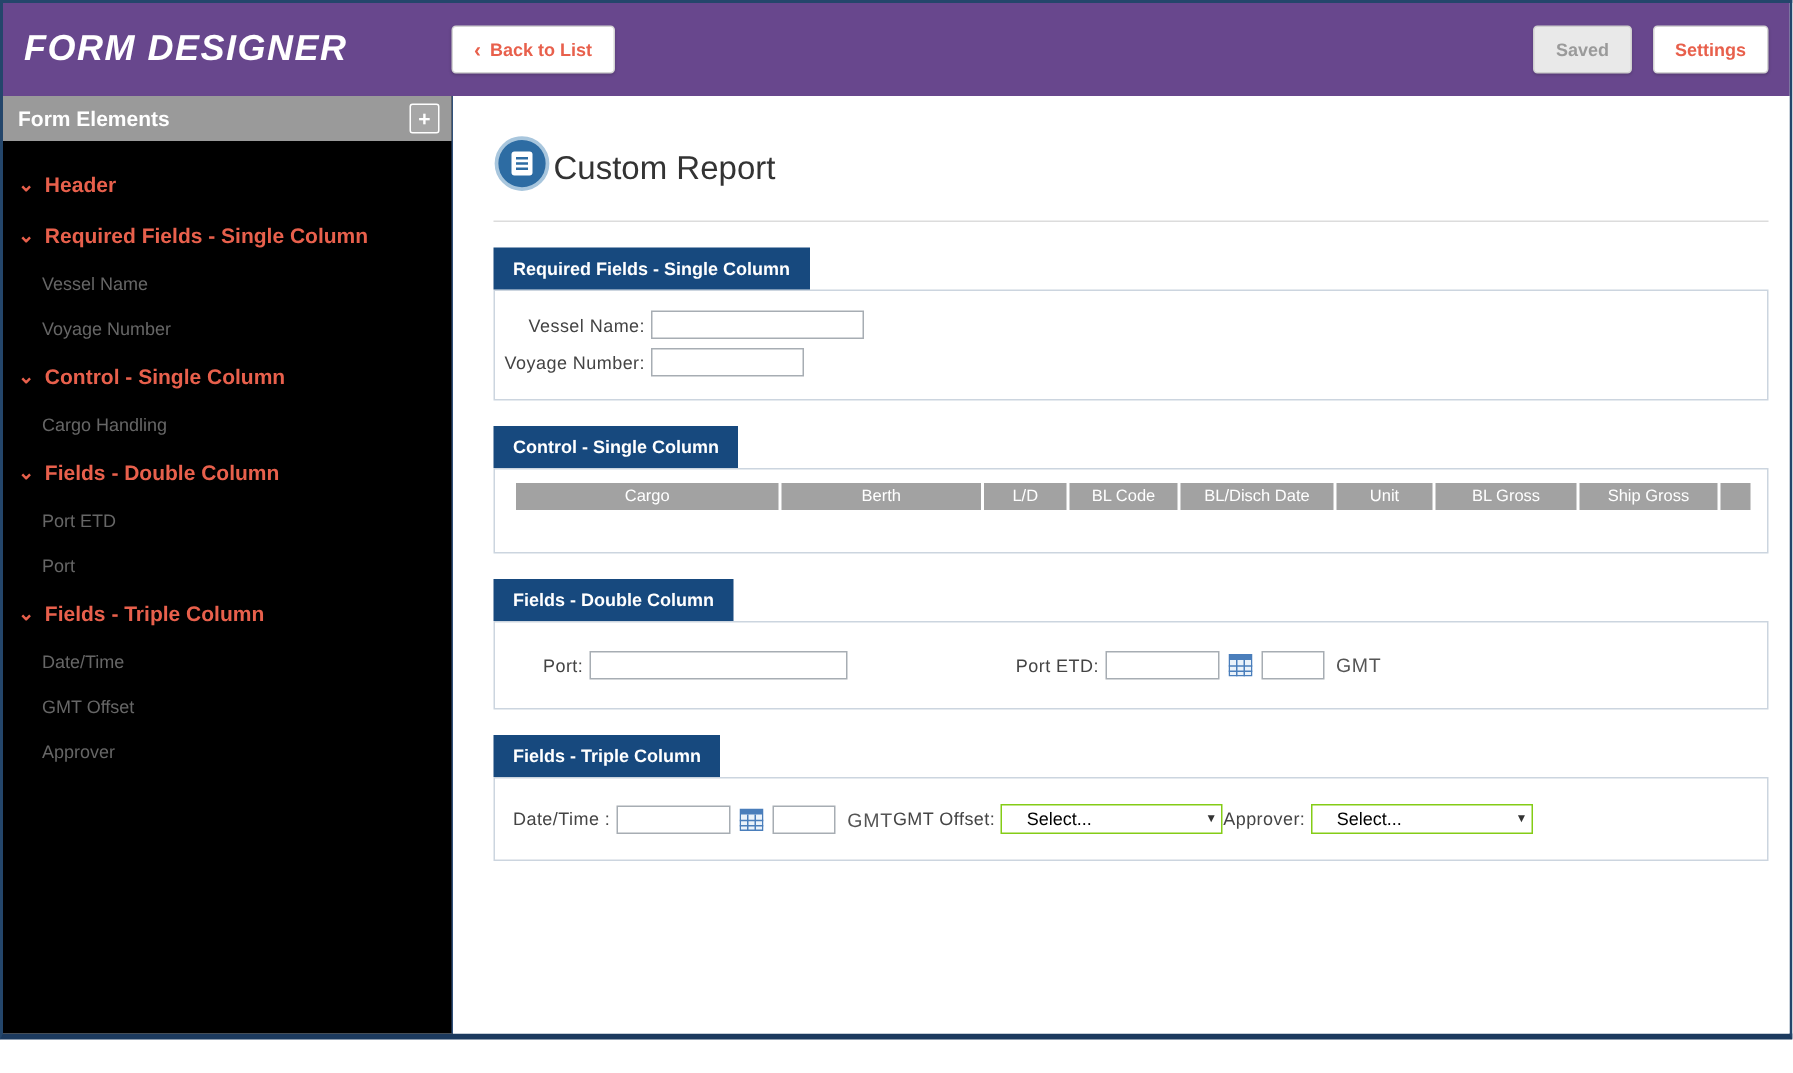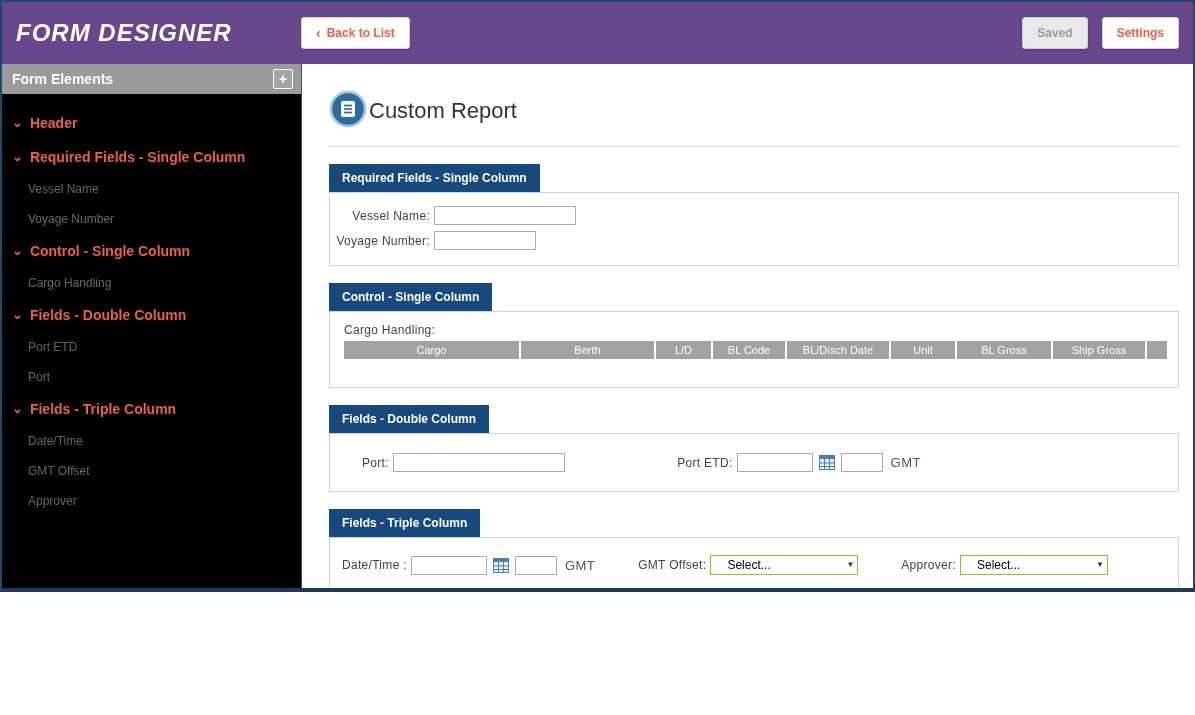--- a/index.html
+++ b/index.html
@@ -1,18 +1,18 @@
 <!DOCTYPE html>
 <html><head>
 <meta charset="utf-8">
 <style>
   *{box-sizing:border-box;margin:0;padding:0}
   html,body{width:1195px;height:715px}
   body{font-family:"Liberation Sans",sans-serif;background:#fff}
-  .frame{width:1195px;height:592px;border:2px solid #24466b;border-bottom:4px solid #1c3a5e;display:flex;flex-direction:column;background:#fff}
+  .frame{width:1195px;height:693px;border:2px solid #24466b;border-bottom:4px solid #1c3a5e;display:flex;flex-direction:column;background:#fff}
 
   
   .topbar{flex:0 0 62px;height:62px;background:#68478d;display:flex;align-items:center;padding:0 14px}
   .brand{color:#fff;font-style:italic;font-weight:bold;font-size:24px;letter-spacing:1px;width:285px;flex:0 0 285px}
   .btn{border-radius:3px;font-weight:bold;font-size:12px;padding:8px 14px;cursor:pointer;border:1px solid #d4d4d4;box-shadow:0 1px 2px rgba(0,0,0,.18);font-family:inherit}
   .btn.back{background:#fff;color:#e8604c;display:flex;align-items:center;gap:6px}
   .chev{font-size:14px;line-height:1}
   .topbar-right{margin-left:auto;display:flex;gap:14px}
   .btn.saved{background:#e9e9e9;color:#9a9a9a;border-color:#cfcfcf}
   .btn.settings{background:#fff;color:#e8604c}
@@ -49,21 +49,21 @@
   table.cargo th{background:#a2a2a2;color:#fff;font-size:11px;font-weight:normal;padding:3px 2px;text-align:center;white-space:nowrap;overflow:hidden}
   .add-row{border:1px solid #bfbfbf;margin:2px 2px 0;text-align:center;font-size:12px;color:#555;letter-spacing:.3px;padding:4px 0;cursor:pointer}
 
   .panel.double{padding:19px 24px;display:flex;align-items:center}
   .grp{display:flex;align-items:center;gap:4px}
   .lbl{font-size:12px;color:#444;letter-spacing:.3px;white-space:nowrap}
   .gmt{font-size:13px;color:#555;margin-left:4px;letter-spacing:.5px}
   .panel.double .left{margin-left:8px}
   .panel.double .right{margin-left:auto;margin-right:233px}
 
-  .panel.triple{padding:17px 70px 17px 12px;display:flex;align-items:center;justify-content:space-between}
+  .panel.triple{padding:17px 70px 17px 12px;display:flex;align-items:center;justify-content:flex-start}
 
   .select{width:148px;height:20px;border:1px solid #84cc16;background:#fff;display:inline-flex;align-items:center;justify-content:space-between;padding:0 3px 0 16px;font-size:12px;color:#000;cursor:pointer}
   .select .caret{font-size:8px;color:#333;line-height:1}
   .cal{display:inline-block;margin:0 2px;cursor:pointer;line-height:0}
 </style>
 </head>
 <body>
 
 <div class="frame">
 
@@ -149,21 +149,20 @@
           <div class="f-row">
             <span class="f-label">Voyage Number:</span>
             <input type="text" class="inp-100" style="">
           </div>
         </div>
       </div>
 
       <div class="section">
         <div class="tab">Control - Single Column</div>
         <div class="panel control">
-          <div class="cargo-label">Cargo Handling:</div>
           <table class="cargo">
             <colgroup>
               <col style="width:175px">
                 <col style="width:133px">
                 <col style="width:55px">
                 <col style="width:72px">
               <col style="width:102px">
                 <col style="width:64px">
                 <col style="width:94px">
                 <col style="width:92px">

